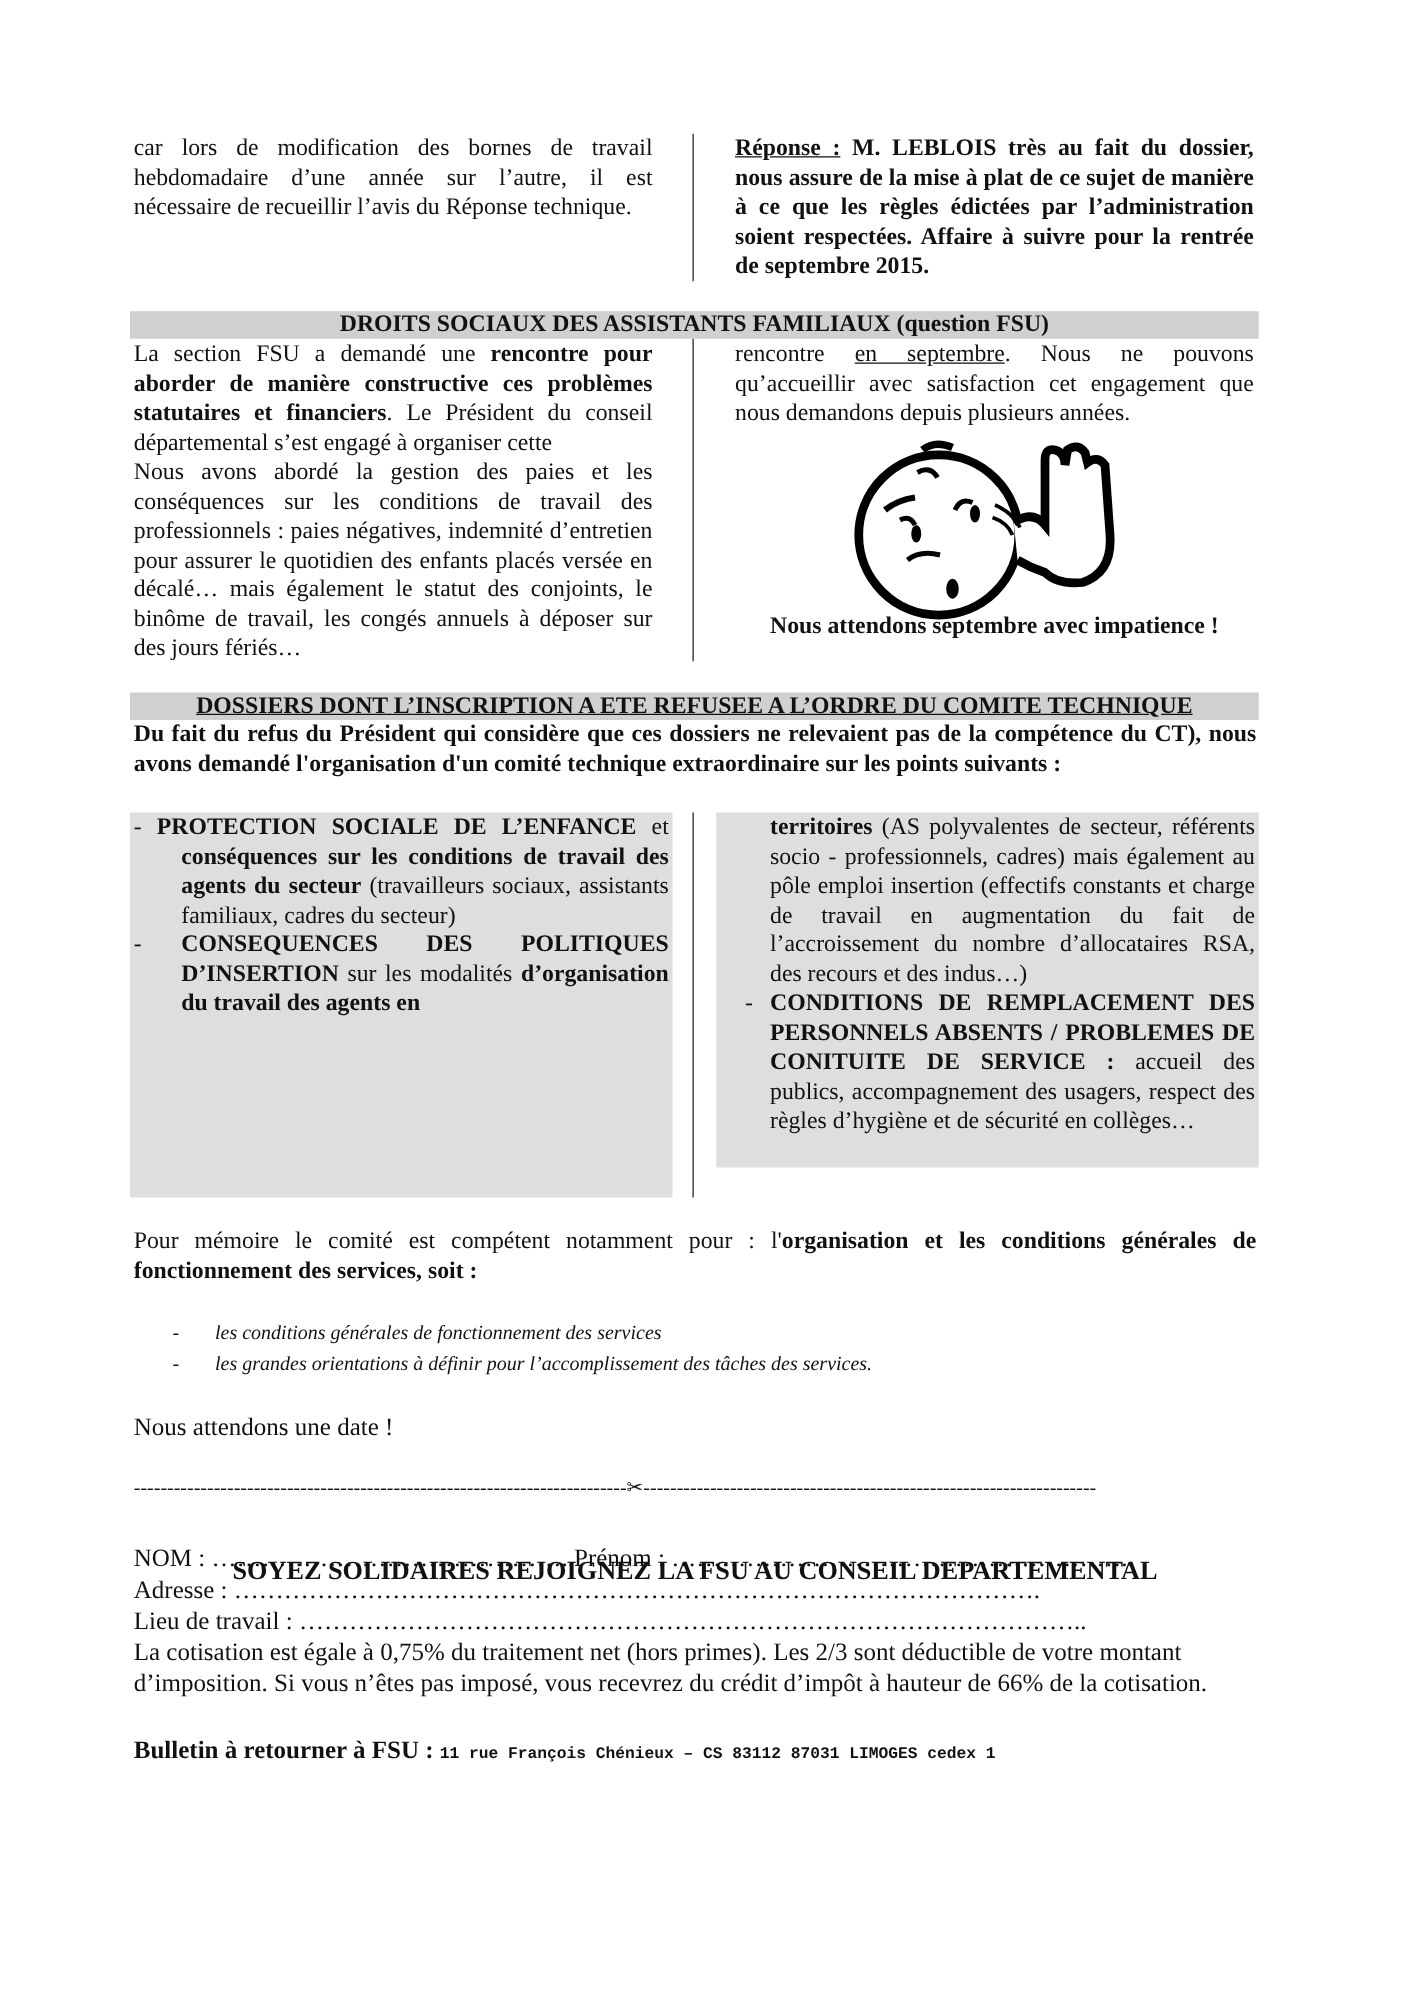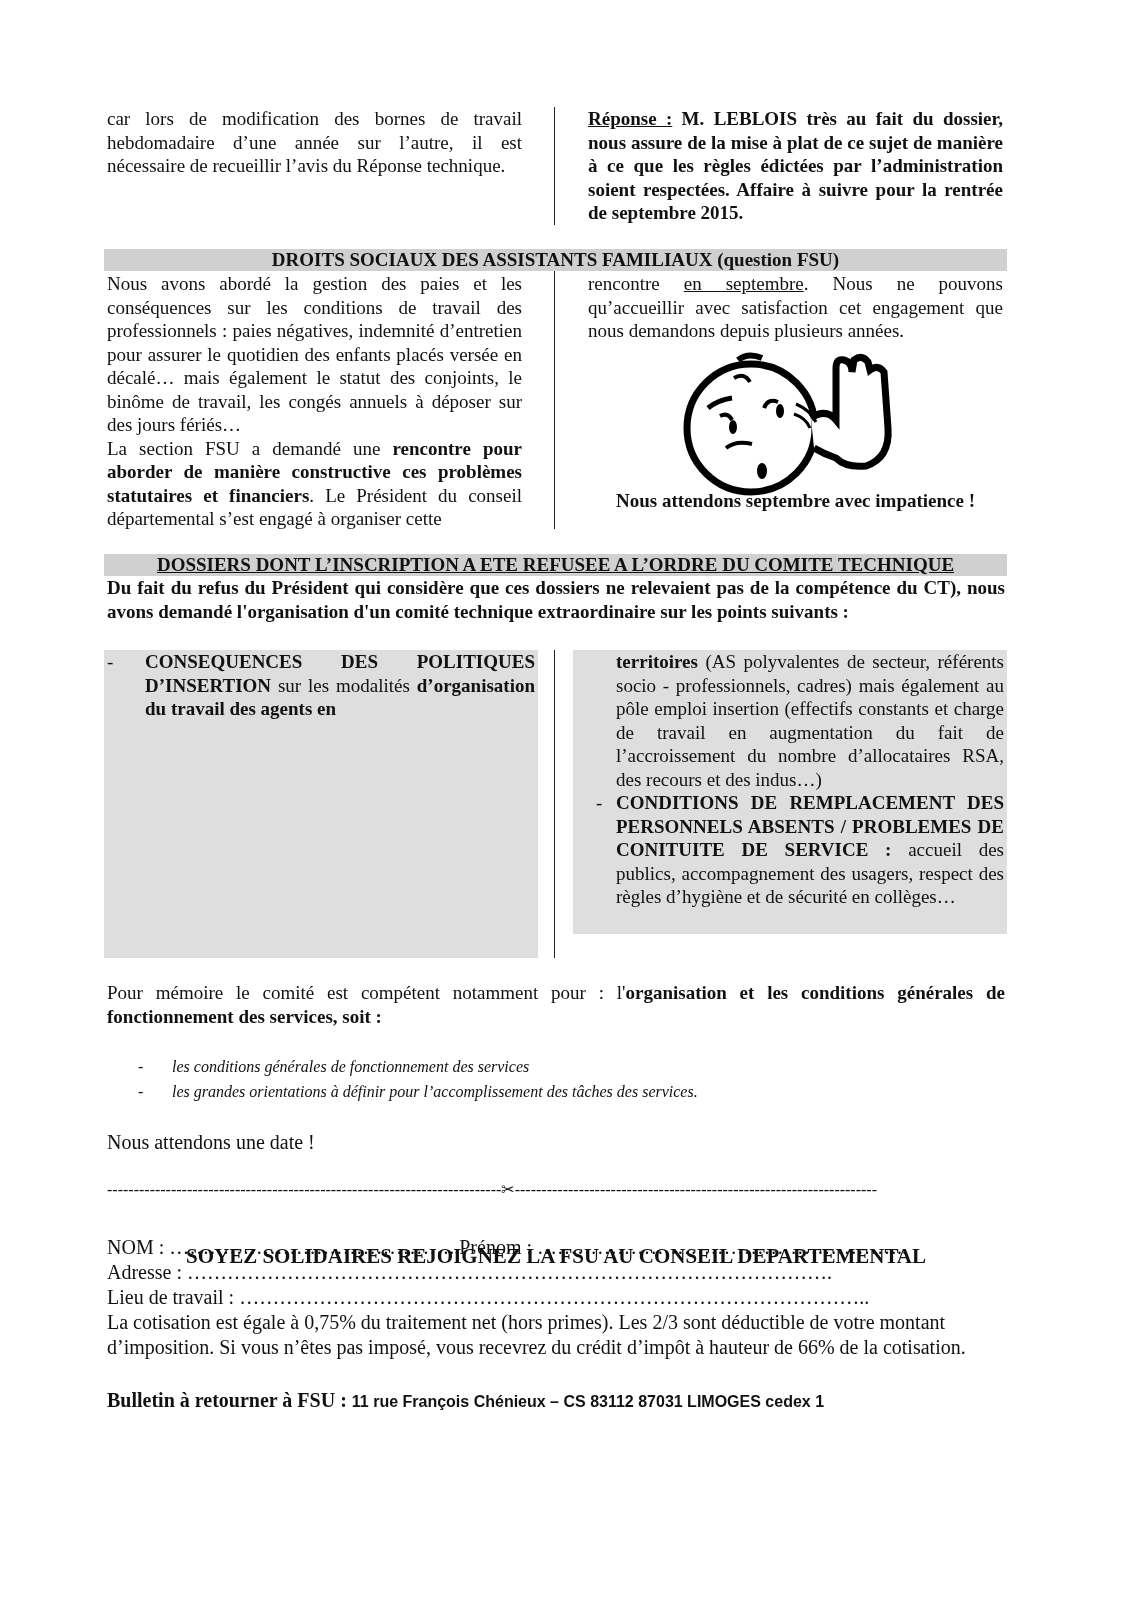--- a/index.html
+++ b/index.html
@@ -8,38 +8,38 @@
   .abs{position:absolute;}
   .txt{font-size:19px;line-height:23.5px;text-align:justify;}
   .b{font-weight:bold;}
   .u{text-decoration:underline;}
   .vline{position:absolute;width:1px;background:#222;}
   .banner{position:absolute;background:#d0d0d0;font-weight:bold;font-size:19px;
           text-align:center;line-height:22px;height:22px;}
   .graybox{position:absolute;background:#dedede;}
   .item{font-size:19px;line-height:23.5px;text-align:justify;}
   .form-line{font-size:20px;line-height:25px;white-space:nowrap;overflow:hidden;}
-  .mono-bold{font-family:Liberation Sans, sans-serif;font-weight:bold;font-size:16px;}
+  .mono-bold{font-family:Liberation Mono, monospace;font-weight:bold;font-size:13px;}
 </style>
 </head>
 <body>
 
 <div class="abs txt" style="left:107px;top:107px;width:415px;">car lors de modification des bornes de travail hebdomadaire d’une année sur l’autre, il est nécessaire de recueillir l’avis du Réponse technique.</div>
 <div class="vline" style="left:554px;top:107px;height:118px;"></div>
 <div class="abs txt b" style="left:588px;top:107px;width:415px;">
   <span class="u">Réponse :</span><span> M. LEBLOIS très au fait du dossier, nous assure de la mise à plat de ce sujet de manière à ce que les règles édictées par l’administration soient respectées. Affaire à suivre pour la rentrée de septembre 2015.</span>
 </div>
 
 <div class="banner" style="left:104px;top:249px;width:903px;">DROITS SOCIAUX DES ASSISTANTS FAMILIAUX (question FSU)</div>
 <div class="vline" style="left:554px;top:271px;height:258px;"></div>
 <div class="abs txt" style="left:107px;top:272px;width:415px;">
-  <div>Nous avons abordé la gestion des paies et les conséquences sur les conditions de travail des professionnels : paies négatives, indemnité d’entretien pour assurer le quotidien des enfants placés versée en décalé… mais également le statut des conjoints, le binôme de travail, les congés annuels à déposer sur des jours fériés…</div>
   <div>
     <span>La section FSU a demandé une </span><span class="b">rencontre pour aborder de manière constructive ces problèmes statutaires et financiers</span><span>. Le Président du conseil départemental s’est engagé à organiser cette</span>
   </div>
+  <div>Nous avons abordé la gestion des paies et les conséquences sur les conditions de travail des professionnels : paies négatives, indemnité d’entretien pour assurer le quotidien des enfants placés versée en décalé… mais également le statut des conjoints, le binôme de travail, les congés annuels à déposer sur des jours fériés…</div>
 </div>
 <div class="abs txt" style="left:588px;top:272px;width:415px;">
   <span>rencontre </span><span class="u">en septembre</span><span>. Nous ne pouvons qu’accueillir avec satisfaction cet engagement que nous demandons depuis plusieurs années.</span>
 </div>
 
 <div class="abs" style="left:676px;top:348px;width:250px;height:150px;">
   <svg width="250" height="150" viewBox="0 0 250 150">
     <circle cx="75" cy="80" r="64" fill="#fff" stroke="#000" stroke-width="7"></circle>
     <path d="M62 12 Q72 4 86 10" fill="none" stroke="#000" stroke-width="6"></path>
     <path d="M32 60 Q42 52 56 50" fill="none" stroke="#000" stroke-width="5"></path>
@@ -58,20 +58,25 @@
 <div class="abs b" style="left:588px;top:490px;width:415px;text-align:center;font-size:19px;">Nous attendons septembre avec impatience !</div>
 
 <div class="banner" style="left:104px;top:554px;width:903px;text-decoration:underline;">DOSSIERS DONT L’INSCRIPTION A ETE REFUSEE A L’ORDRE DU COMITE TECHNIQUE</div>
 <div class="abs txt b" style="left:107px;top:576px;width:898px;">Du fait du refus du Président qui considère que ces dossiers ne relevaient pas de la compétence du CT), nous avons demandé l'organisation d'un comité technique extraordinaire sur les points suivants :</div>
 
 <div class="graybox" style="left:104px;top:650px;width:434px;height:308px;"></div>
 <div class="vline" style="left:554px;top:650px;height:308px;"></div>
 <div class="graybox" style="left:573px;top:650px;width:434px;height:284px;"></div>
 
 <div class="abs" style="left:107px;top:650px;width:428px;">
+  <div class="item" style="padding-left:38px;text-indent:-38px;">
+    <span>-</span>
+    <span class="b">PROTECTION SOCIALE DE L’ENFANCE</span><span> et</span>
+    <span class="b">conséquences sur les conditions de travail des agents du secteur</span><span> (travailleurs sociaux, assistants familiaux, cadres du secteur)</span>
+  </div>
   <div class="item" style="padding-left:38px;text-indent:-38px;">
     <span style="display:inline-block;width:38px;text-indent:0;">-</span><span class="b">CONSEQUENCES DES POLITIQUES D’INSERTION</span><span> sur les modalités </span><span class="b">d’organisation du travail des agents en</span>
   </div>
 </div>
 
 <div class="abs" style="left:576px;top:650px;width:428px;">
   <div class="item" style="padding-left:40px;">
     <span class="b">territoires</span><span> (AS polyvalentes de secteur, référents socio - professionnels, cadres) mais également au pôle emploi insertion (effectifs constants et charge de travail en augmentation du fait de l’accroissement du nombre d’allocataires RSA, des recours et des indus…)</span>
   </div>
   <div class="item" style="padding-left:40px;text-indent:-20px;">

